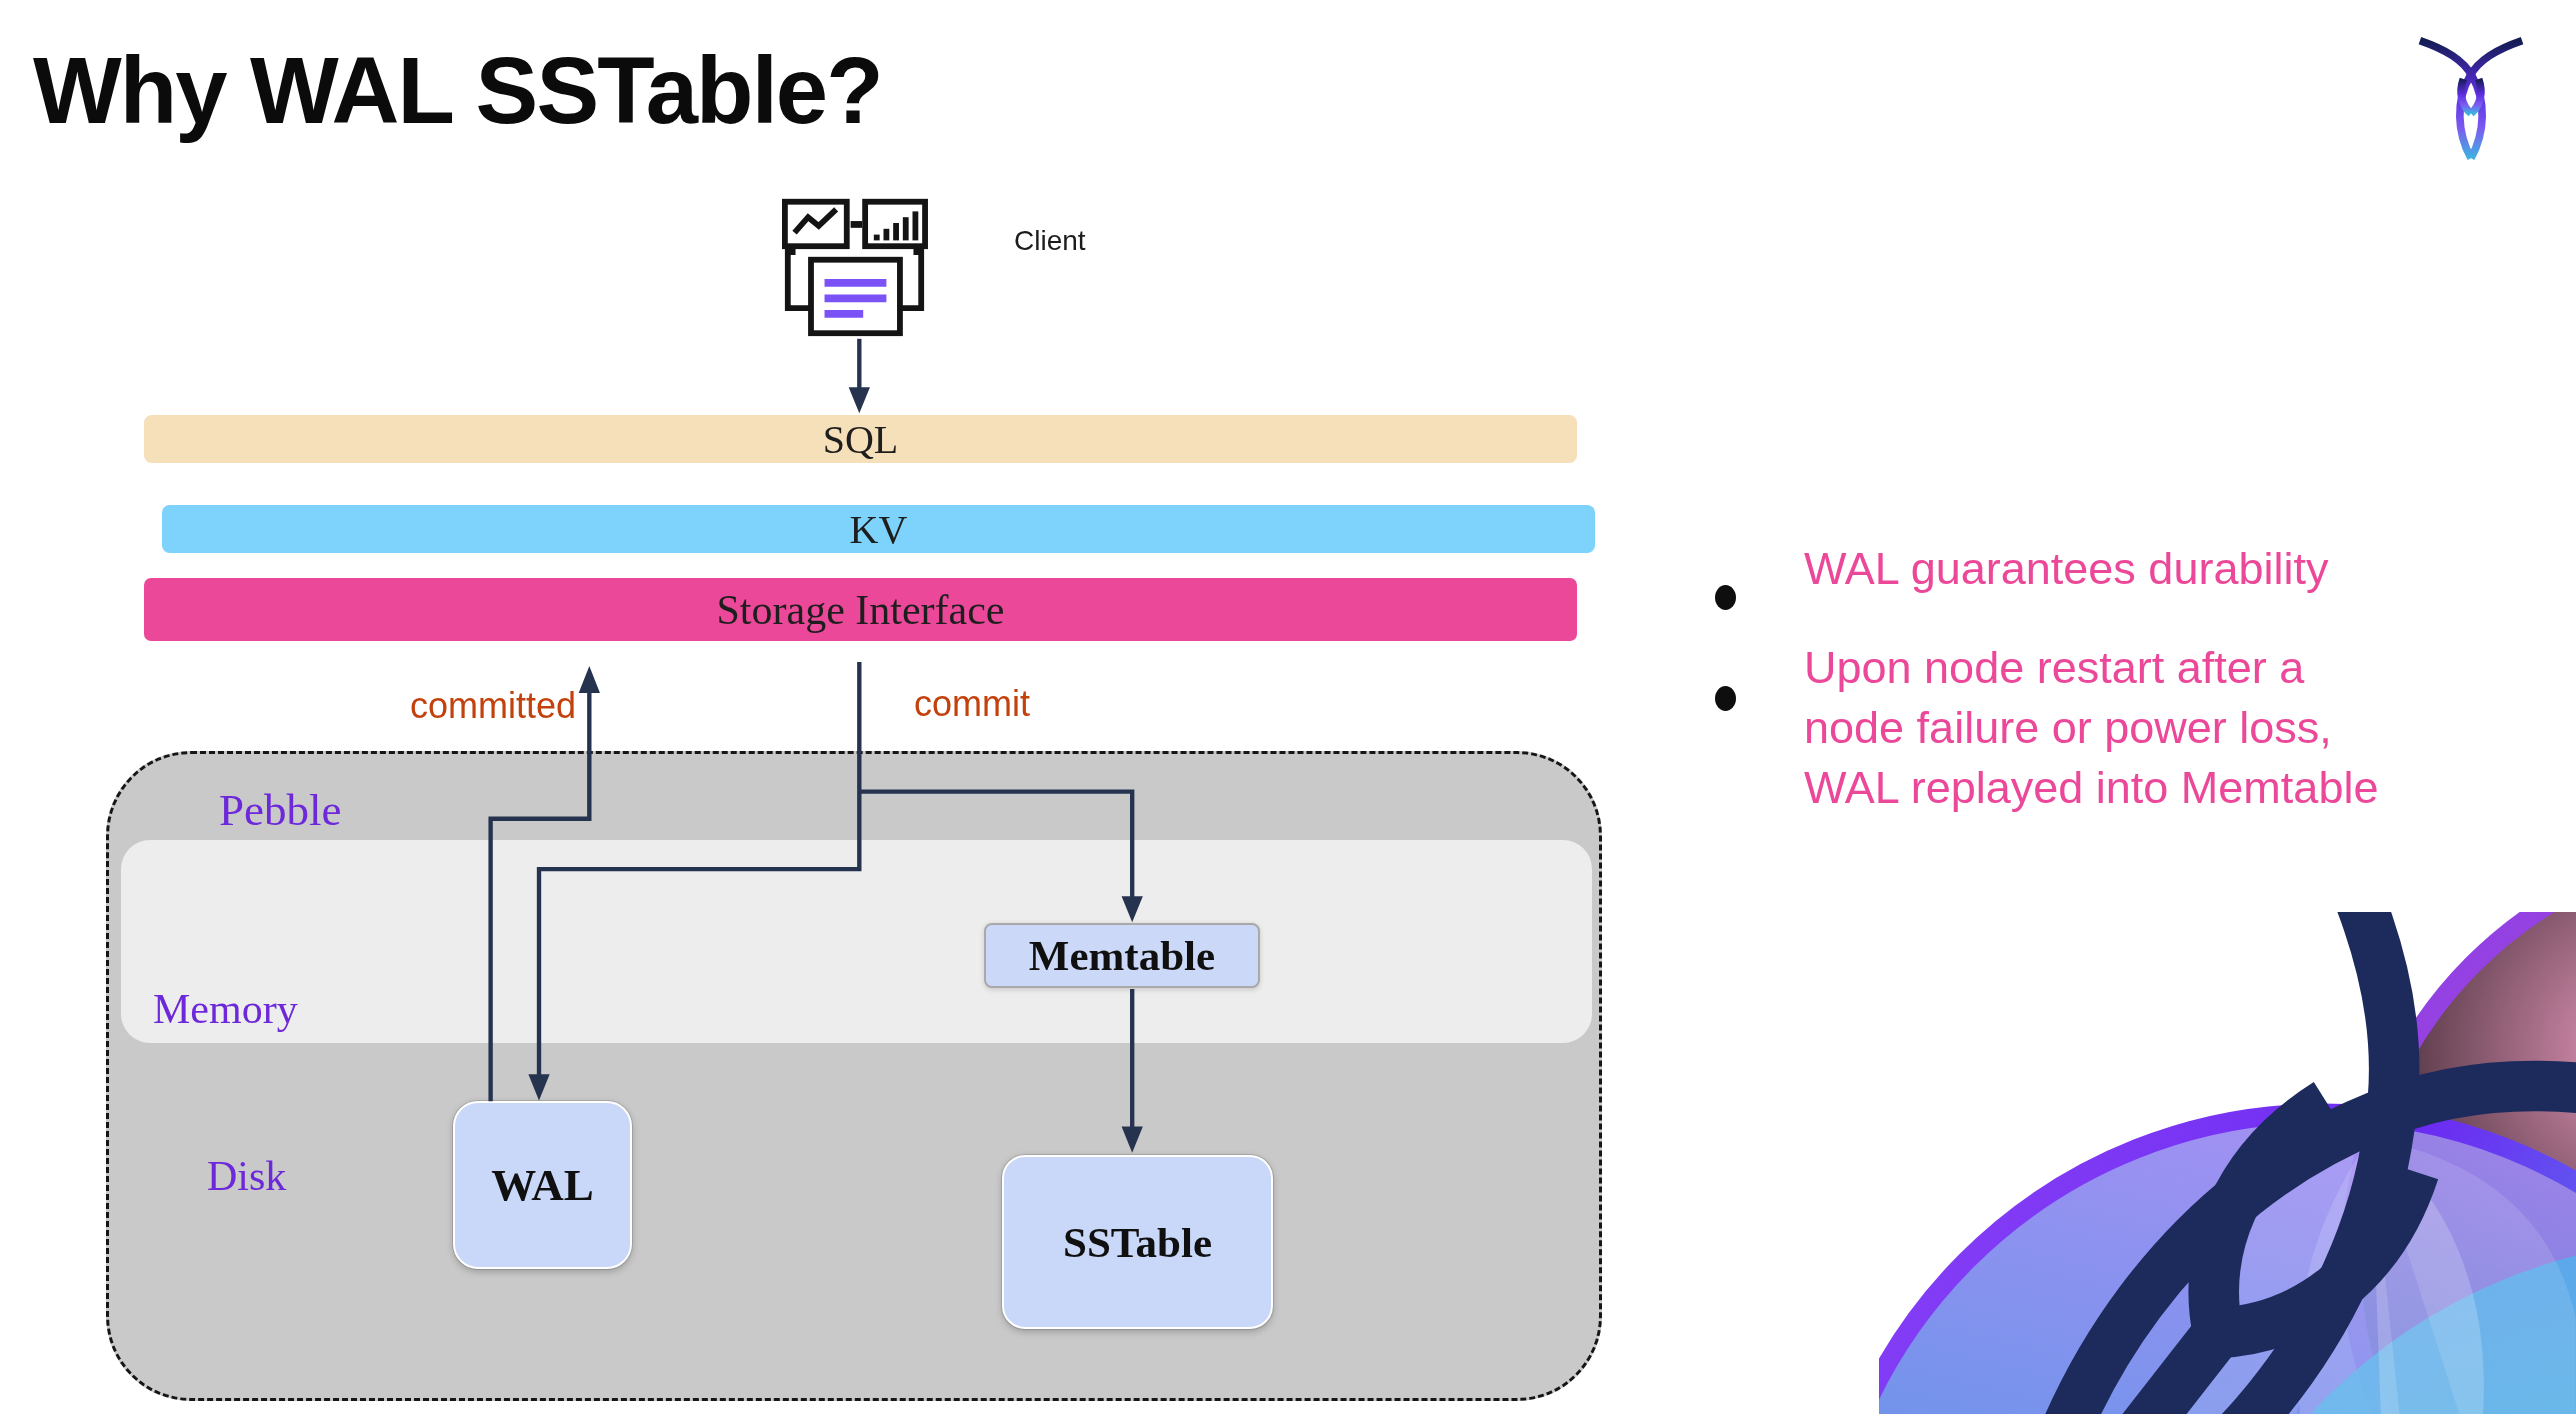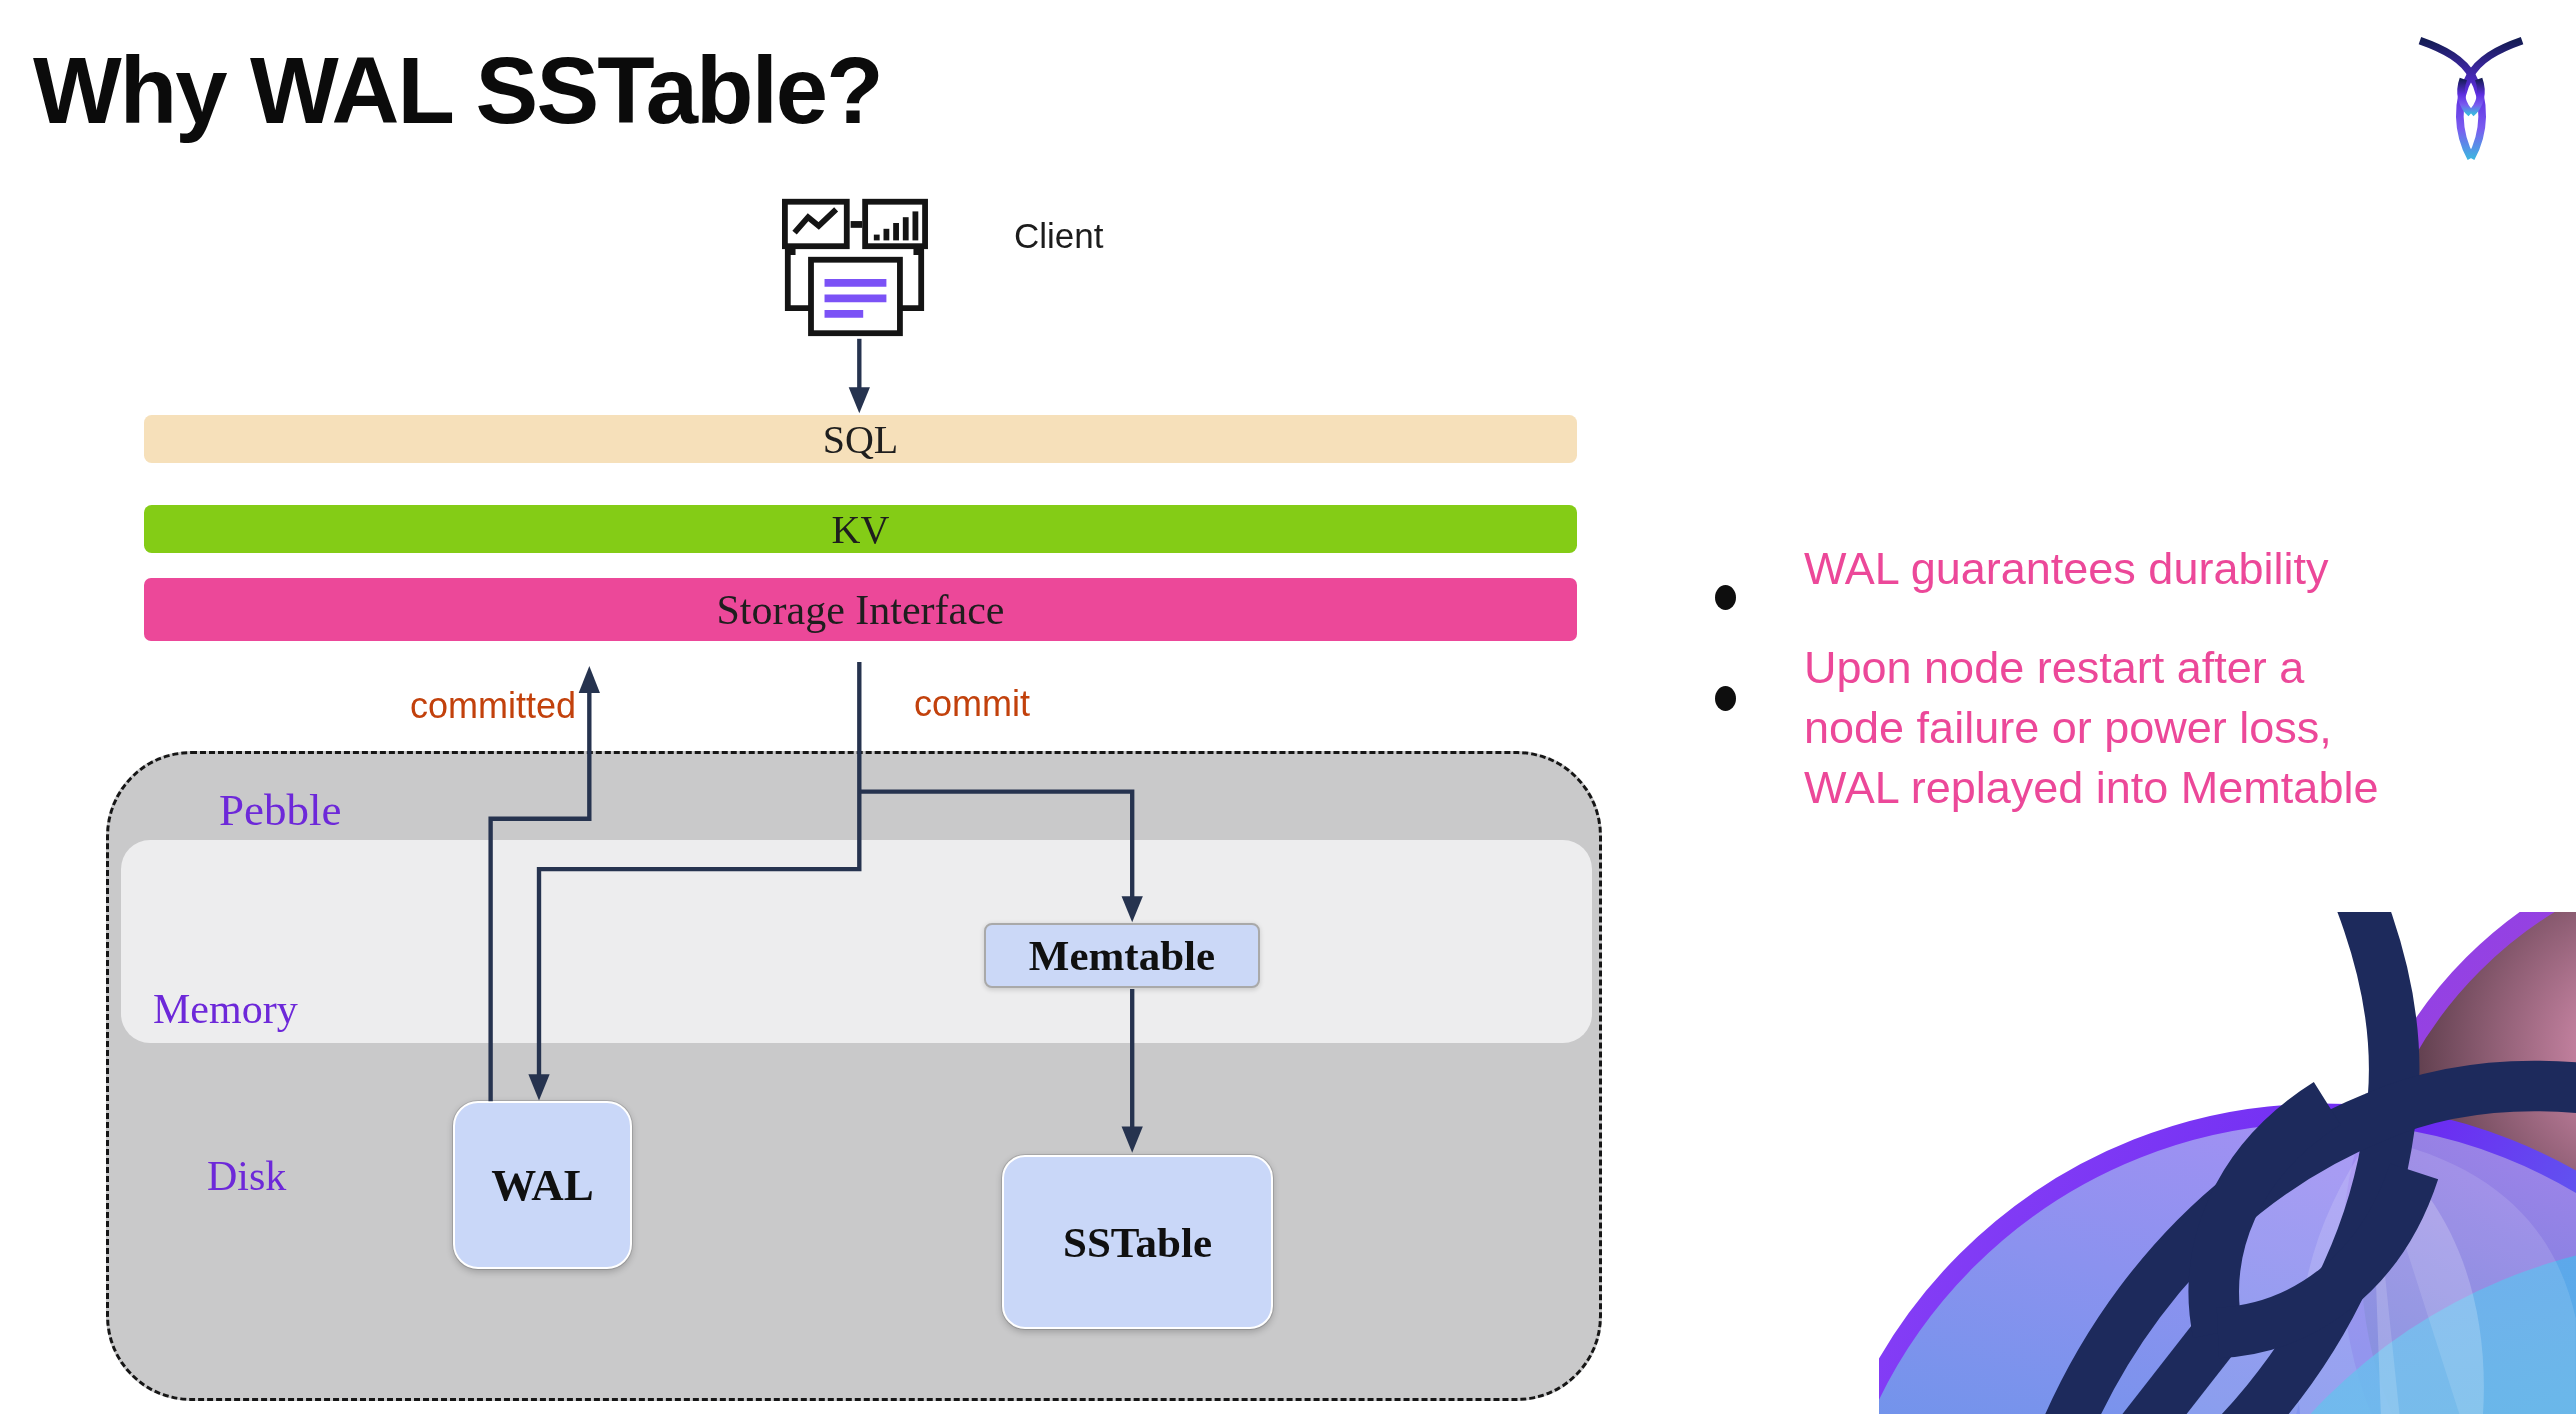--- a/index.html
+++ b/index.html
@@ -1,24 +1,24 @@
 <!DOCTYPE html>
 <html><head>
 <meta charset="utf-8">
 <style>
   html,body{margin:0;padding:0;}
   body{width:2576px;height:1415px;background:#ffffff;font-family:"Liberation Sans",sans-serif;}
   .stage{position:relative;width:2576px;height:1415px;background:#ffffff;overflow:hidden;}
   .abs{position:absolute;}
   .page-title{left:33px;top:37px;font-size:94px;font-weight:bold;letter-spacing:-1.9px;color:#0b0b0b;}
-  .client-label{left:1014px;top:216px;font-size:35px;color:#1c1c1c;}
+  .client-label{left:1014px;top:225px;font-size:28px;color:#1c1c1c;}
   .layer-bar{left:144px;width:1433px;display:flex;align-items:center;justify-content:center;
              font-family:"Liberation Serif",serif;color:#1e1e1e;}
   .bar-sql{top:415px;height:48px;background:#F6E0BA;border-radius:7.7px;font-size:40px;}
-  .bar-kv{top:505px;height:48px;background:#84cc16;border-radius:7.7px;font-size:40px;}
+  .bar-kv{top:505px;height:48px;background:#7dd3fc;border-radius:7.7px;font-size:40px;margin-left:18px;}
   .bar-storage{top:578px;height:63px;background:#ec4899;border-radius:7px;font-size:42px;}
   .edge-label{font-size:36px;color:#c2410c;}
   .lbl-committed{left:410px;top:685px;}
   .lbl-commit{left:914px;top:683px;}
   .lbl-sync-left{left:381px;top:939px;font-size:37px;}
   .lbl-sync-right{left:584px;top:952px;font-size:37px;}
   .lbl-async{left:1200px;top:1043px;font-size:37px;}
   .pebble-box{left:106px;top:751px;width:1496px;height:650px;background:#C9C9CA;
               border:3.9px dashed #161616;border-radius:85px;box-sizing:border-box;}
   .memory-strip{left:121px;top:840px;width:1471px;height:203px;background:#EDEDEE;border-radius:29px;}

